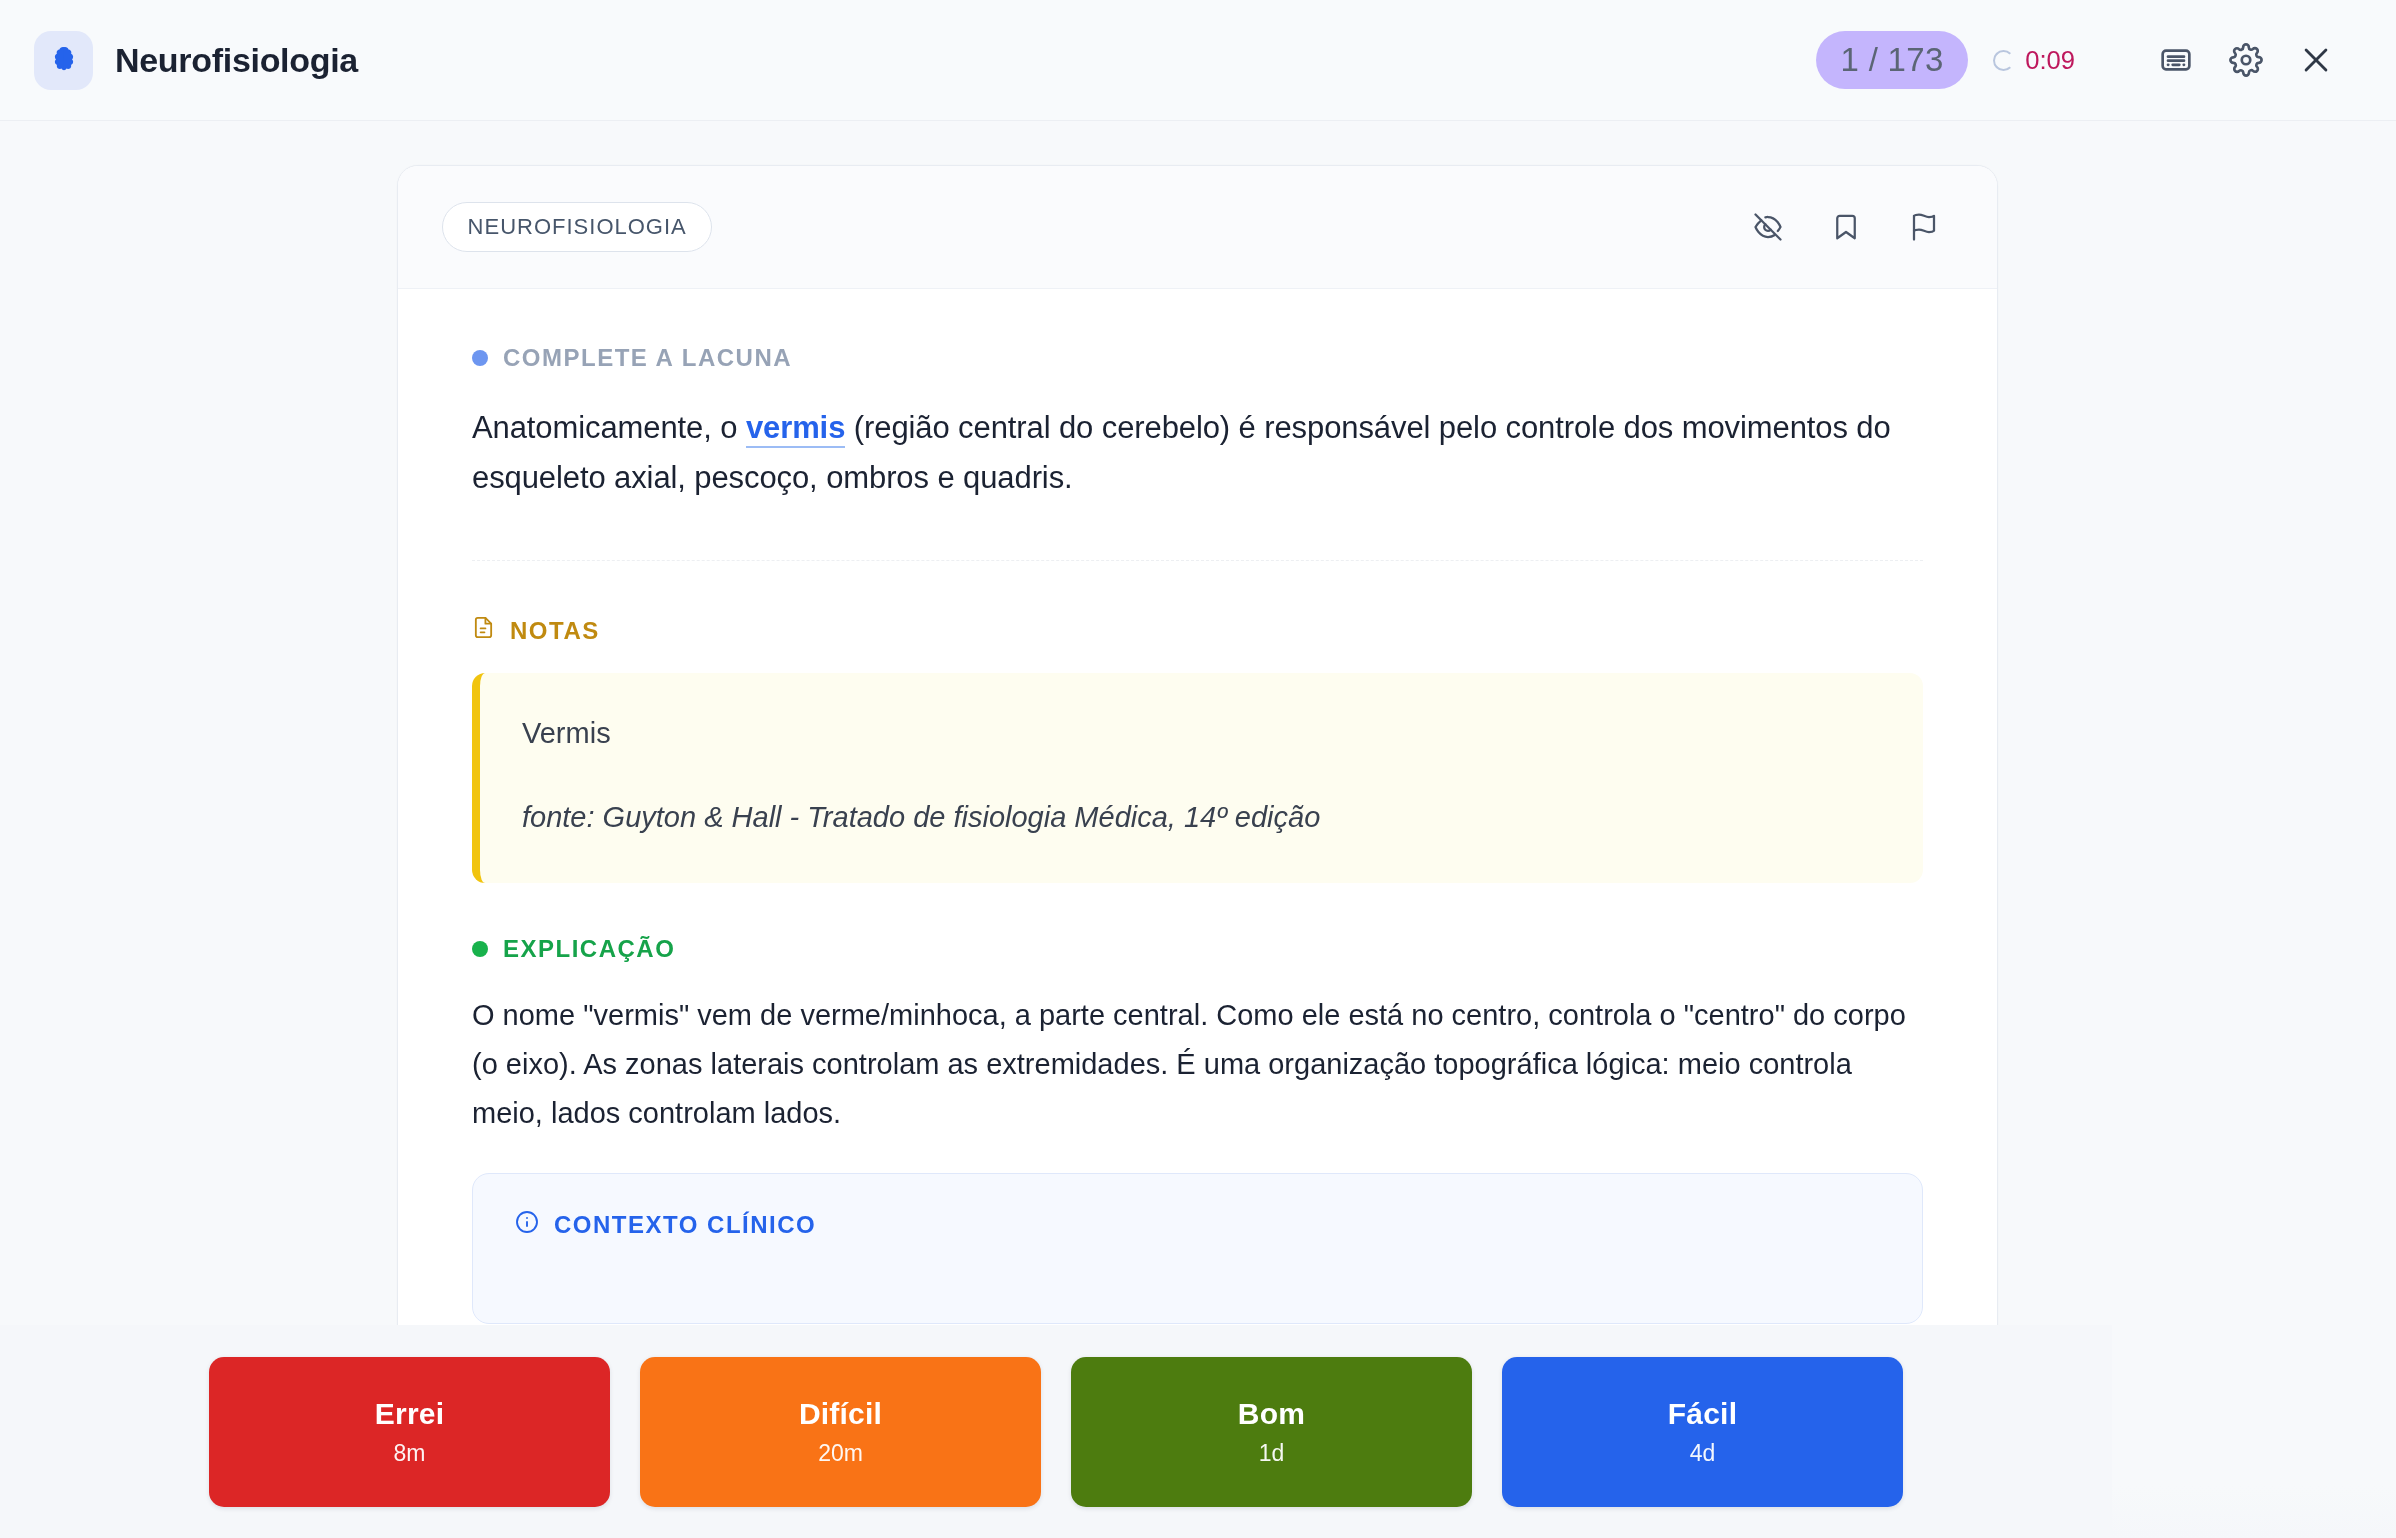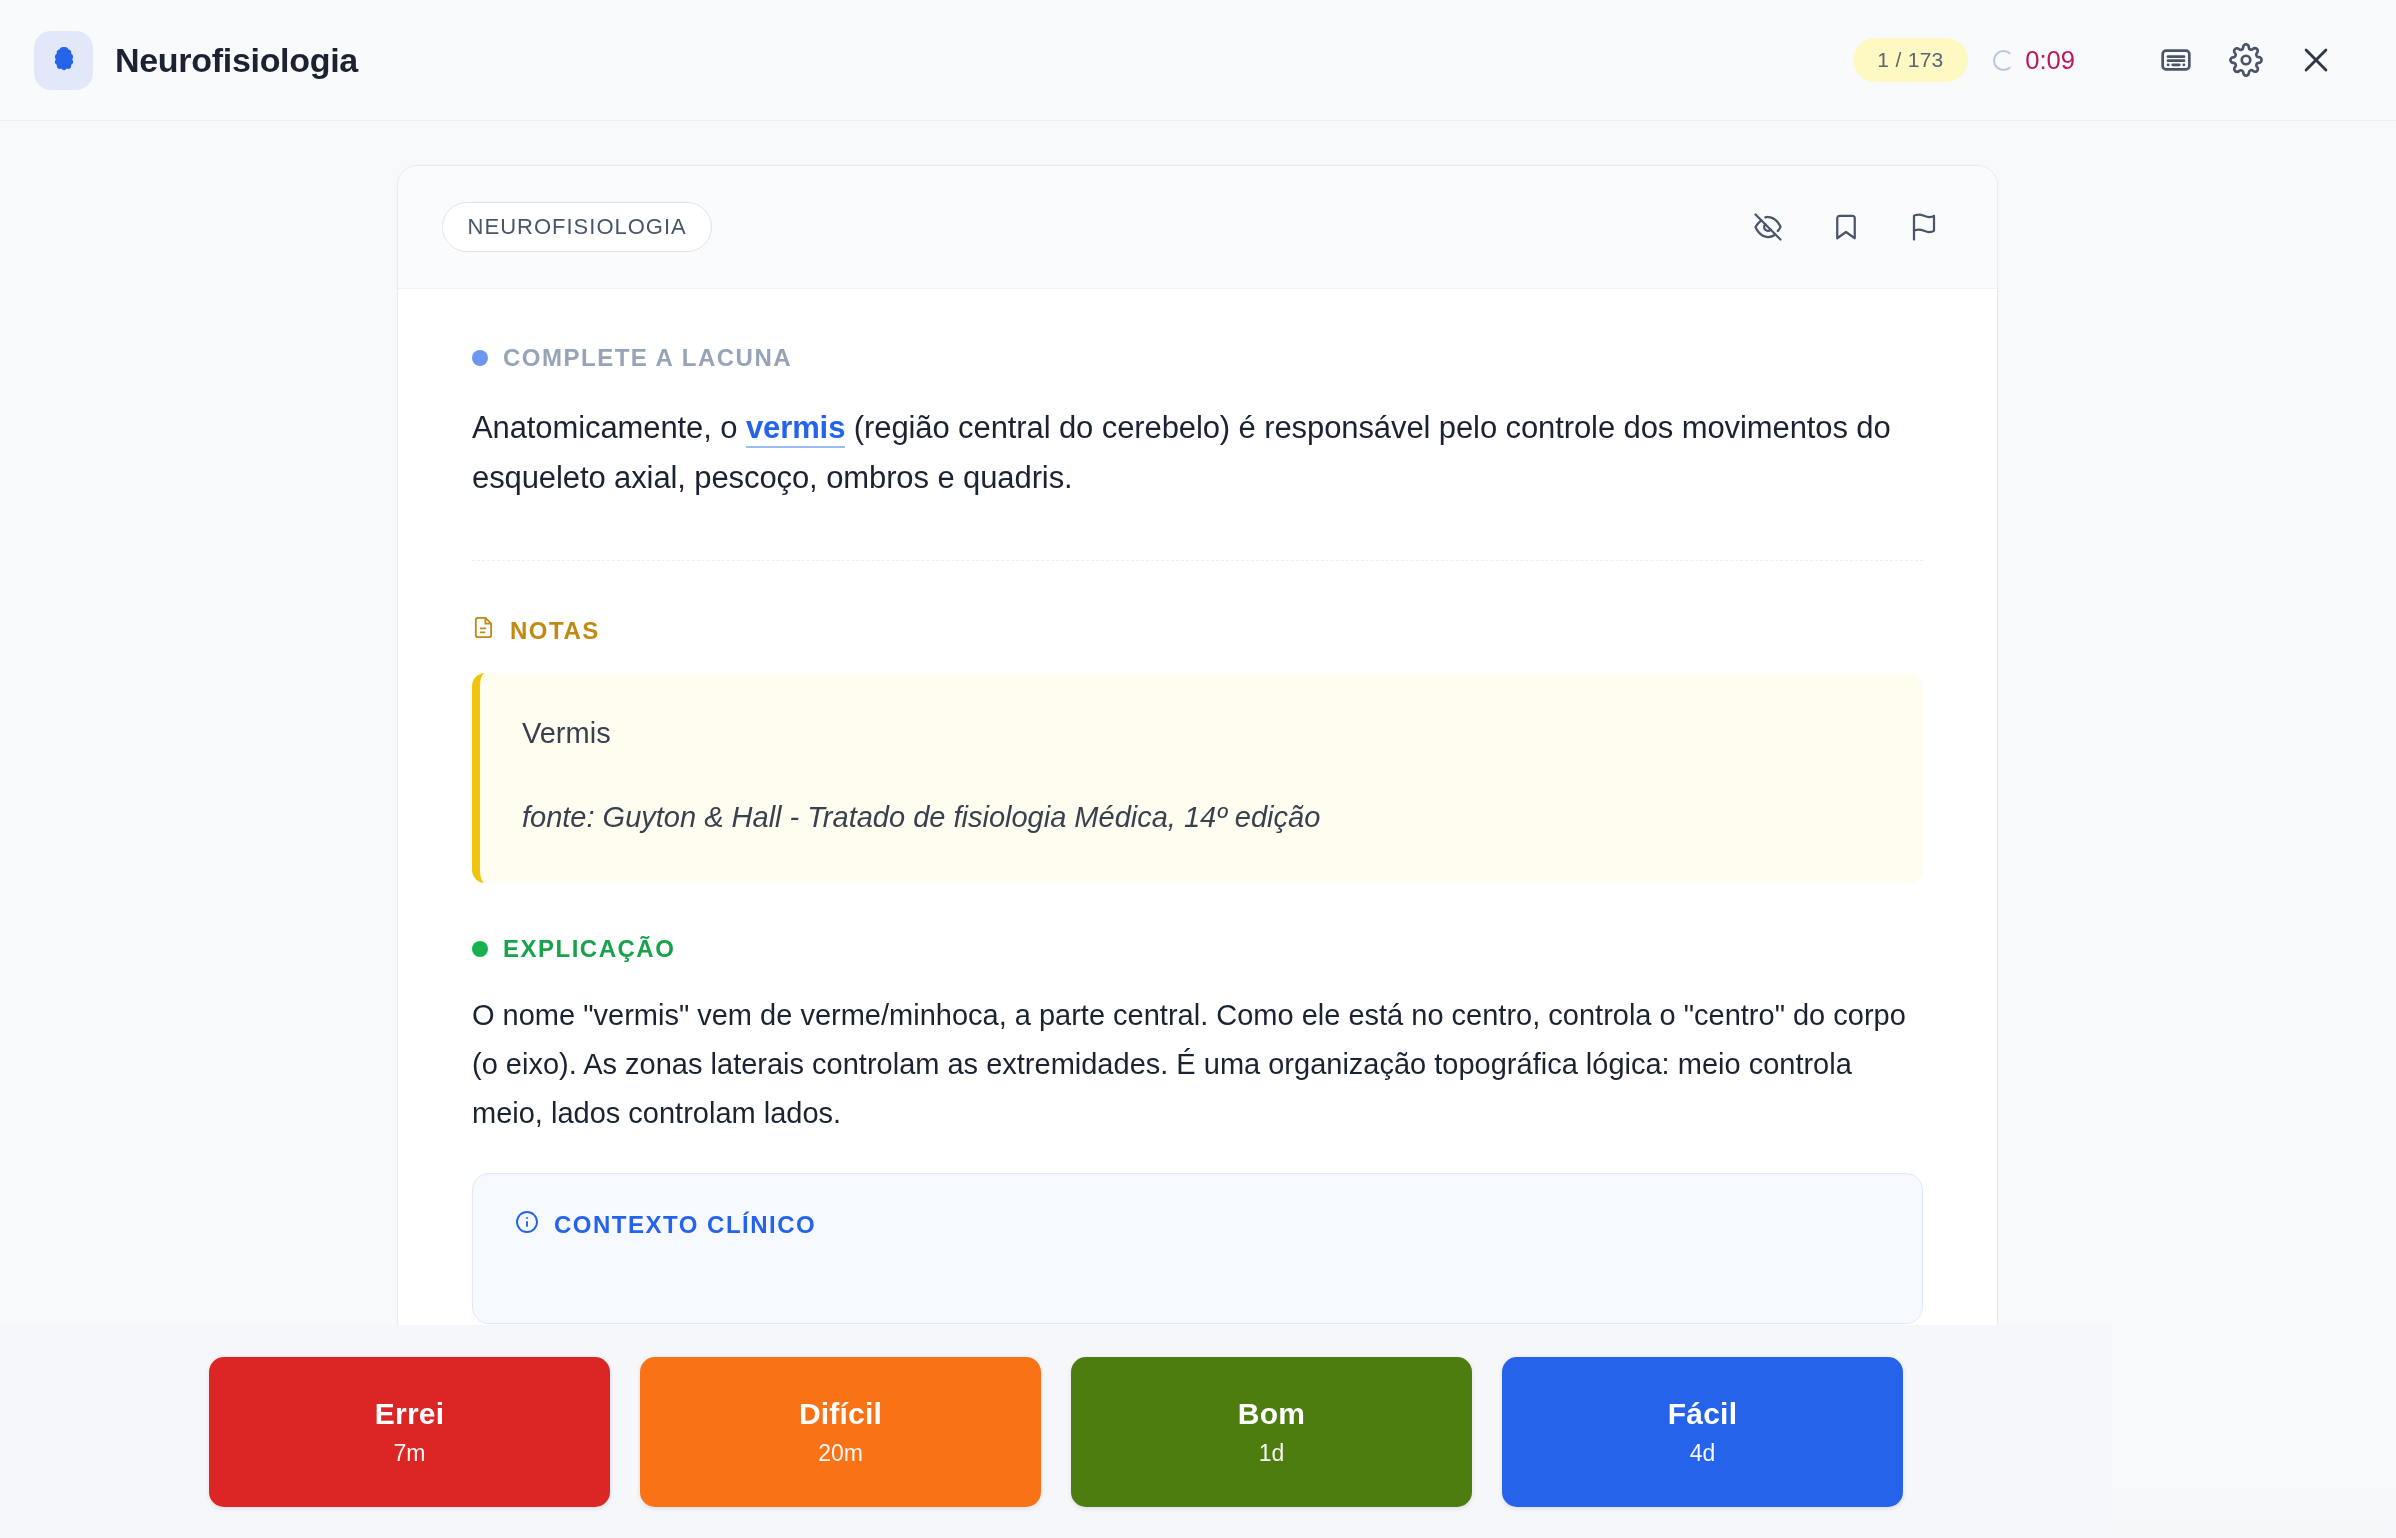--- a/index.html
+++ b/index.html
@@ -54,23 +54,23 @@
     color: #1b2232;
   }
 
   .header-right {
     display: flex;
     align-items: center;
     gap: 0;
   }
 
   .counter-pill {
-    background: #fef9c3;
+    background: #c4b5fd;
     color: #5b6575;
-    font-size: 21px;
+    font-size: 33px;
     border-radius: 945px;
     padding: 10.4px 24.6px;
     letter-spacing: 0.3px;
     margin-right: 24.6px;
   }
 
   .timer {
     display: flex;
     align-items: center;
     gap: 11.4px;
@@ -452,21 +452,21 @@
 
     </div>
   </div>
 
   <div class="fade-mask"></div>
 
   <div class="answer-bar">
 
     <button class="grade-btn" style="background:#dc2626;">
       <span class="g-label">Errei</span>
-      <span class="g-interval">7m</span>
+      <span class="g-interval">8m</span>
     </button>
 
     <button class="grade-btn" style="background:#f97316;">
       <span class="g-label">Difícil</span>
       <span class="g-interval">20m</span>
     </button>
 
     <button class="grade-btn" style="background:#4d7c0f;">
       <span class="g-label">Bom</span>
       <span class="g-interval">1d</span>

